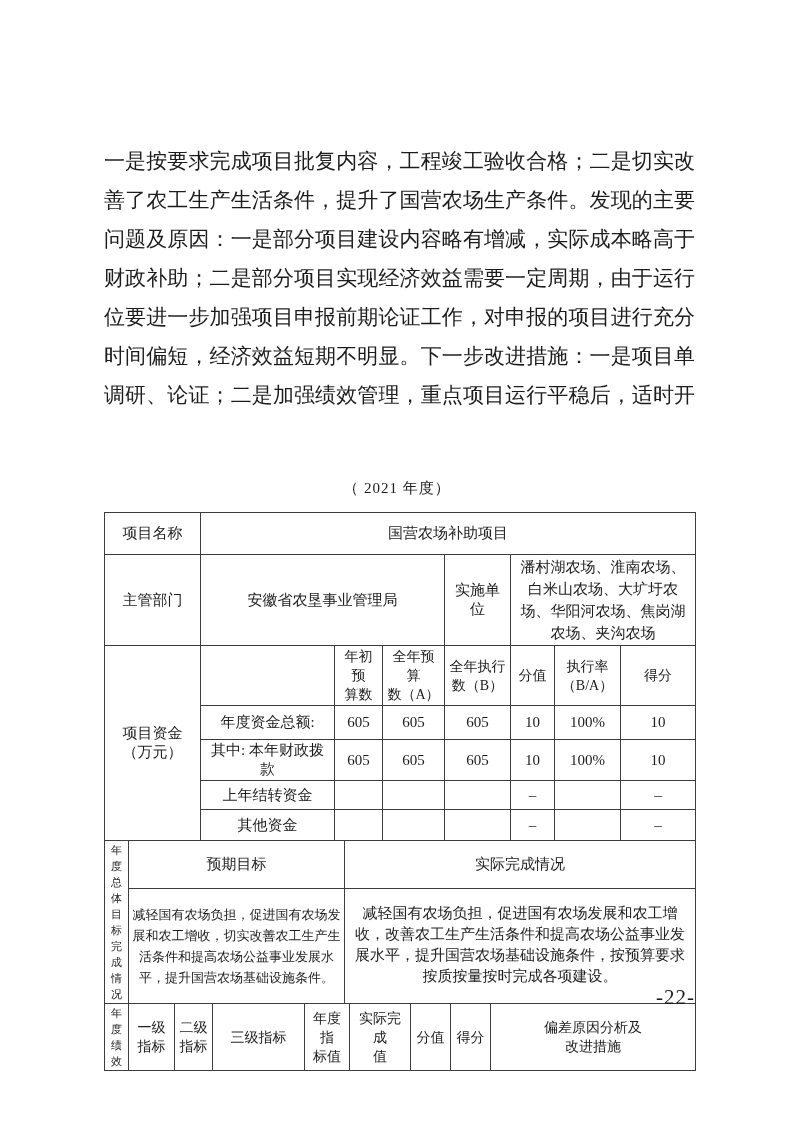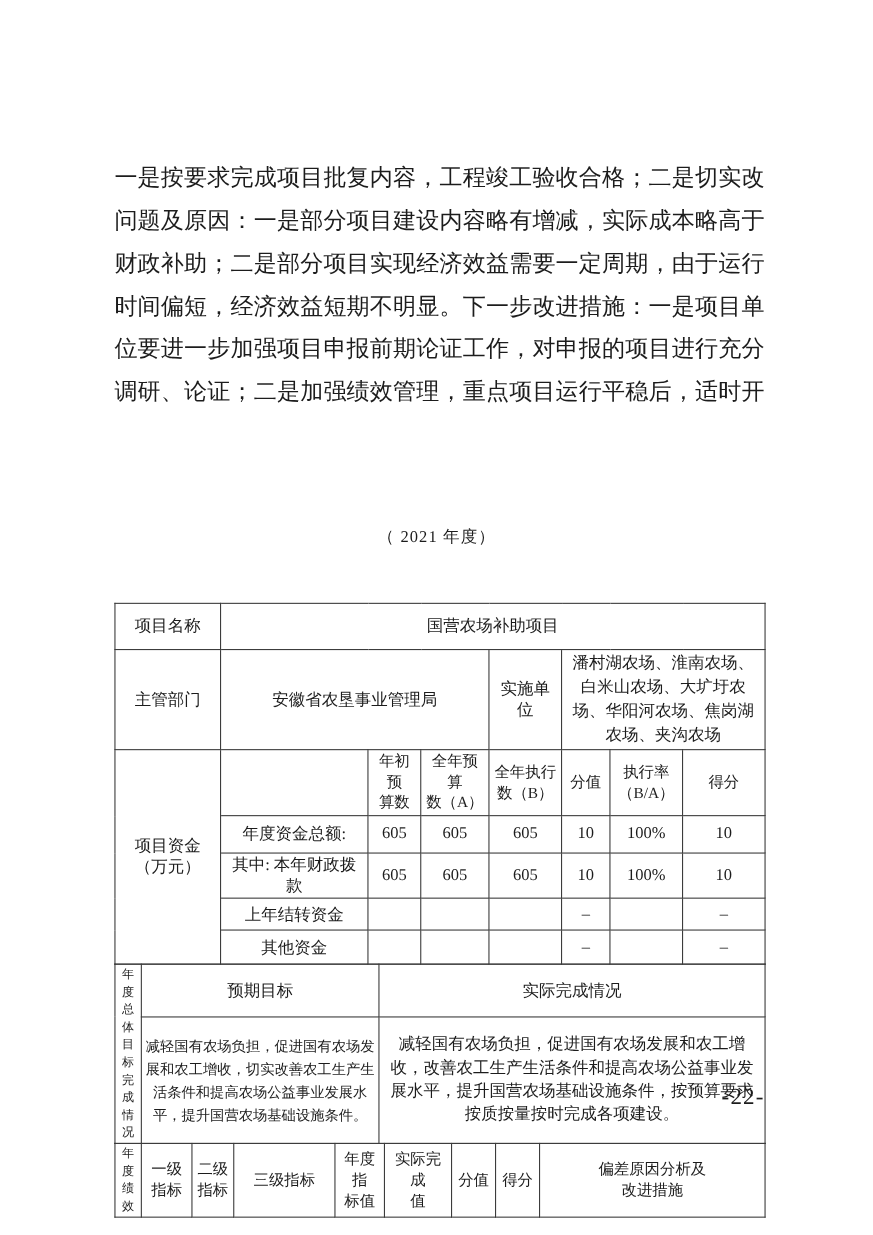--- a/index.html
+++ b/index.html
@@ -27,21 +27,21 @@
     letter-spacing:1px;margin:0;
   }
   .subtitle{
     position:absolute;left:0;top:479px;width:794px;
     text-align:center;font-size:15px;letter-spacing:1px;
   }
   
   .twrap{position:absolute;left:104px;top:512px;width:592px;}
   table.t{
     border-collapse:collapse;table-layout:fixed;width:591px;
-    font-size:15px;color:#1c1c1c;margin-top:36px;
+    font-size:15px;color:#1c1c1c;
   }
   table.t + table.t{margin-top:-1px;}
   .t td{
     border:1px solid #3c3c3c;
     padding:1px 3px;
     text-align:center;vertical-align:middle;
     overflow:hidden;
     box-sizing:border-box;
   }
   .pre{white-space:pre-line;}
@@ -60,24 +60,25 @@
     text-align:right;font-size:21px;letter-spacing:1px;
   }
 </style>
 </head>
 <body>
 
 <div class="page">
 
   <div class="para">
     <div class="pline">一是按要求完成项目批复内容，工程竣工验收合格；二是切实改</div>
+    <div class="pline">善了农工生产生活条件，提升了国营农场生产条件。发现的主要</div>
     <div class="pline">问题及原因：一是部分项目建设内容略有增减，实际成本略高于</div>
     <div class="pline">财政补助；二是部分项目实现经济效益需要一定周期，由于运行</div>
+    <div class="pline">位要进一步加强项目申报前期论证工作，对申报的项目进行充分</div>
     <div class="pline">时间偏短，经济效益短期不明显。下一步改进措施：一是项目单</div>
-    <div class="pline">位要进一步加强项目申报前期论证工作，对申报的项目进行充分</div>
     <div class="pline">调研、论证；二是加强绩效管理，重点项目运行平稳后，适时开</div>
   </div>
 
   <div class="subtitle">（ 2021 年度）</div>
 
   <div class="twrap">
 
     <table class="t">
       <colgroup>
         <col style="width:96px">

